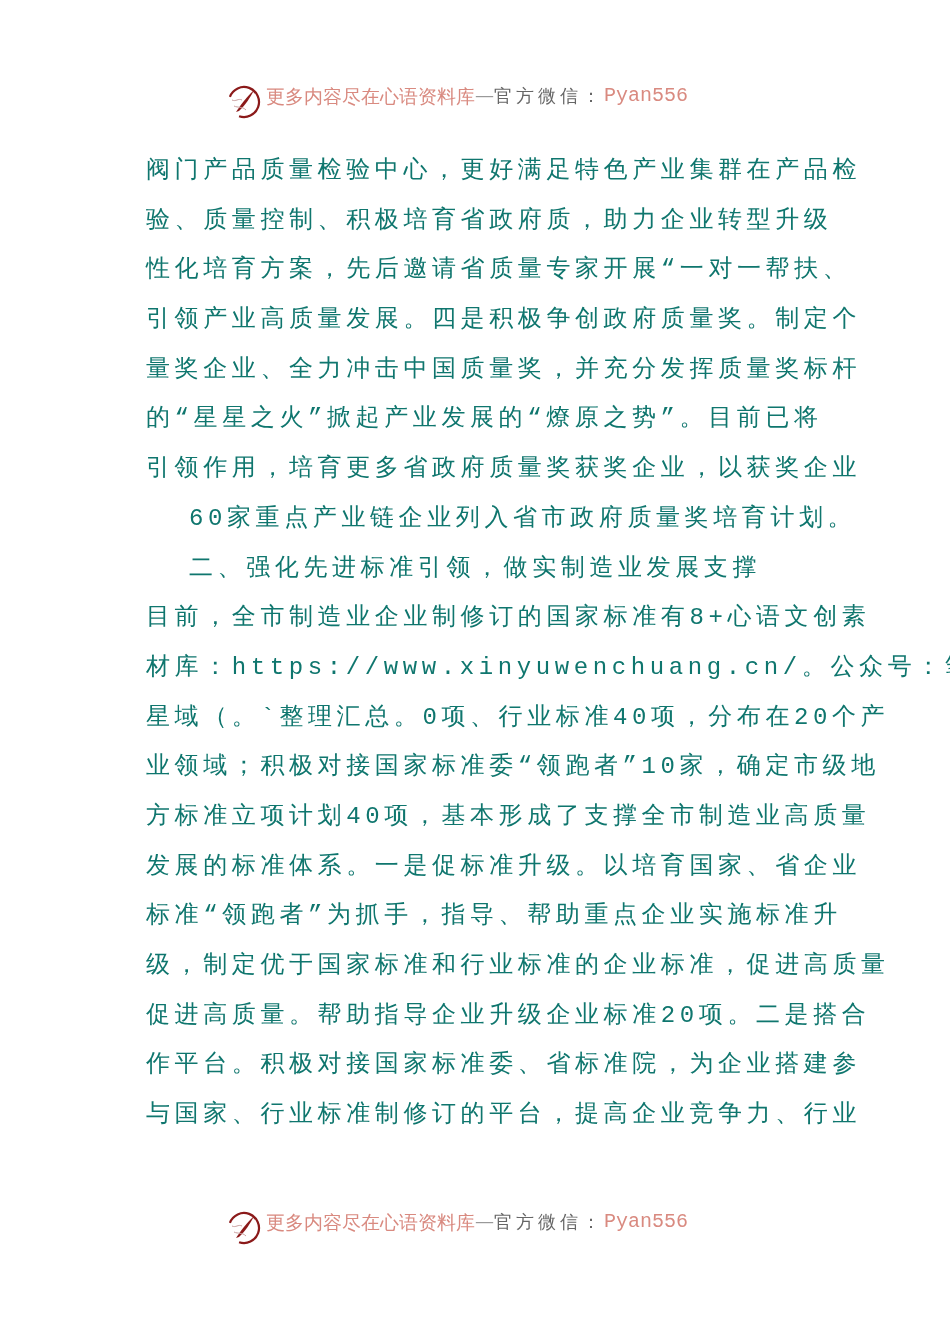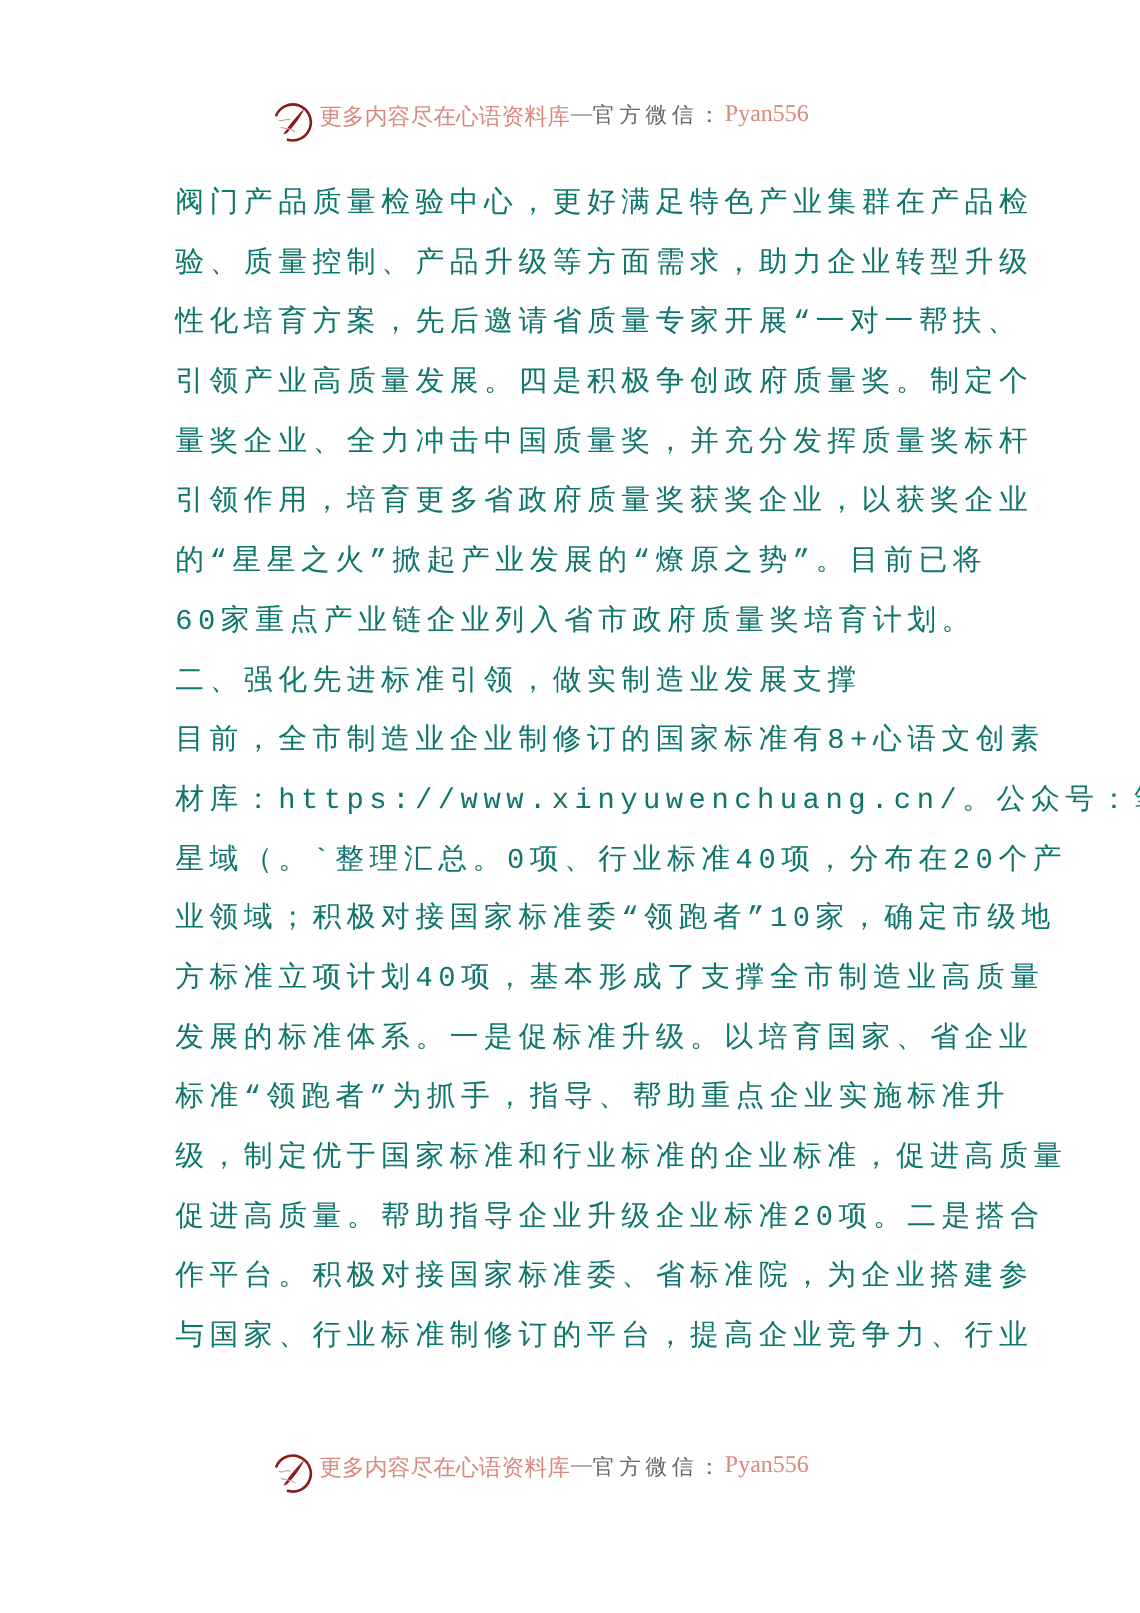--- a/index.html
+++ b/index.html
@@ -45,21 +45,21 @@
       white-space: nowrap;
     }
     .banner-wechat {
       font-family: Liberation Sans, sans-serif;
       font-size: 18px;
       color: #666666;
       letter-spacing: 4px;
       white-space: nowrap;
     }
     .banner-id {
-      font-family: Liberation Serif, serif;
+      font-family: Liberation Mono, monospace;
       font-size: 20px;
       color: #d98a80;
       white-space: nowrap;
     }
     .content {
       position: absolute;
       left: 146px;
       top: 146px;
       width: 664px;
     }
@@ -70,46 +70,47 @@
       white-space: nowrap;
       letter-spacing: 4.6px;
       font-family: Liberation Mono, monospace;
       color: #0f766e;
       text-align: justify;
       text-align-last: justify;
     }
     .line.short {
       text-align: center;
       text-align-last: left;
+      margin-left: 43px;
     }
   </style>
 </head>
 <body>
 
 <div class="banner top">
   <svg class="logo" viewBox="0 0 36 36">
     <circle cx="18" cy="18" r="15" fill="none" stroke="#8b1a1a" stroke-width="2.2" stroke-dasharray="70 25" transform="rotate(200 18 18)"></circle>
     <path d="M10 28 C14 22, 18 16, 28 6 C24 14, 20 20, 13 27 Z" fill="#8b1a1a"></path>
     <path d="M8 22 C12 24, 16 22, 20 26" fill="none" stroke="#c9a0a0" stroke-width="1"></path>
     <path d="M6 16 C10 18, 12 14, 16 16" fill="none" stroke="#c9a0a0" stroke-width="1"></path>
   </svg>
   <span class="banner-main">更多内容尽在心语资料库</span>
   <span class="banner-dash">—</span>
   <span class="banner-wechat">官方微信：</span>
   <span class="banner-id">Pyan556</span>
 </div>
 
 <div class="content">
   <div class="line">阀门产品质量检验中心，更好满足特色产业集群在产品检</div>
-  <div class="line">验、质量控制、产品升级等方面需求，助力企业转型升级</div>
+  <div class="line">验、质量控制、积极培育省政府质，助力企业转型升级</div>
   <div class="line">性化培育方案，先后邀请省质量专家开展“一对一帮扶、</div>
   <div class="line">引领产业高质量发展。四是积极争创政府质量奖。制定个</div>
   <div class="line">量奖企业、全力冲击中国质量奖，并充分发挥质量奖标杆</div>
+  <div class="line">的“星星之火”掀起产业发展的“燎原之势”。目前已将</div>
   <div class="line">引领作用，培育更多省政府质量奖获奖企业，以获奖企业</div>
-  <div class="line">的“星星之火”掀起产业发展的“燎原之势”。目前已将</div>
   <div class="line short">60家重点产业链企业列入省市政府质量奖培育计划。</div>
   <div class="line short">二、强化先进标准引领，做实制造业发展支撑</div>
   <div class="line">目前，全市制造业企业制修订的国家标准有8+心语文创素</div>
   <div class="line">材库：https://www.xinyuwenchuang.cn/。公众号：笔杆子%</div>
   <div class="line">星域（。`整理汇总。0项、行业标准40项，分布在20个产</div>
   <div class="line">业领域；积极对接国家标准委“领跑者”10家，确定市级地</div>
   <div class="line">方标准立项计划40项，基本形成了支撑全市制造业高质量</div>
   <div class="line">发展的标准体系。一是促标准升级。以培育国家、省企业</div>
   <div class="line">标准“领跑者”为抓手，指导、帮助重点企业实施标准升</div>
   <div class="line">级，制定优于国家标准和行业标准的企业标准，促进高质量</div>

